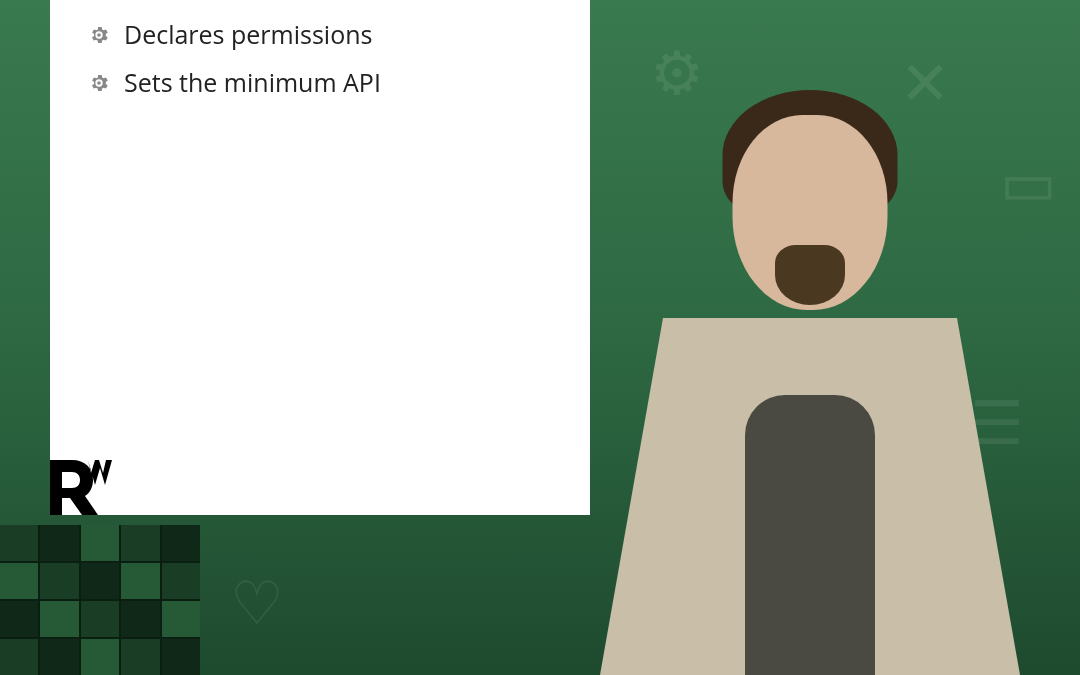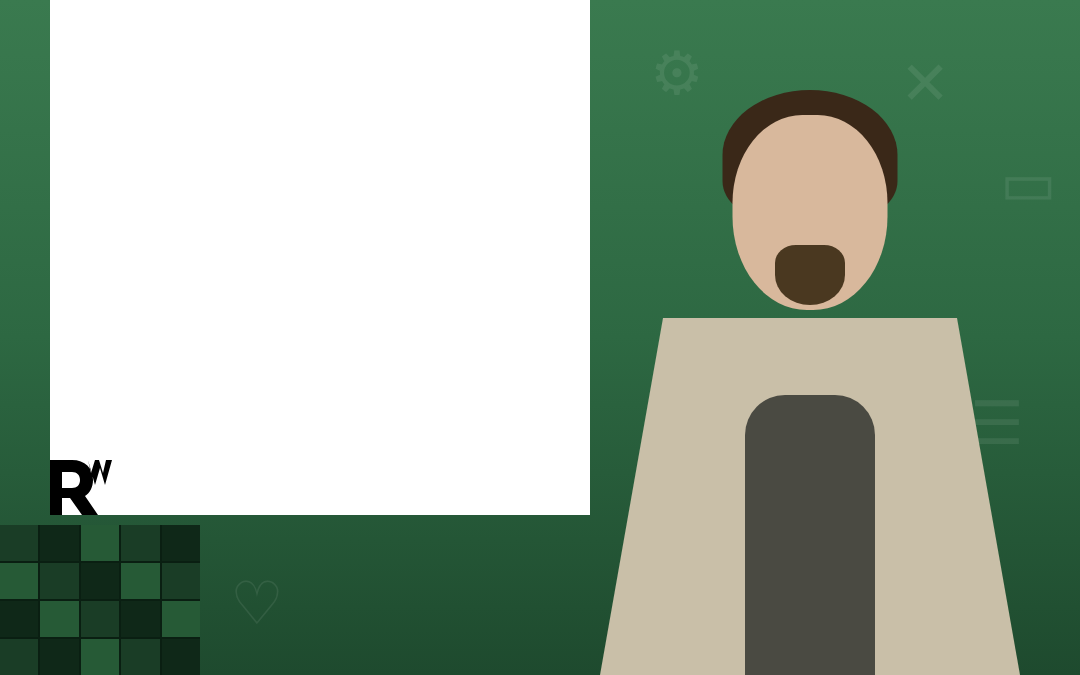--- a/index.html
+++ b/index.html
@@ -208,20 +208,32 @@
     <div class="tile light"></div>
   <div class="tile"></div>
     <div class="tile dark"></div>
     <div class="tile light"></div>
     <div class="tile"></div>
     <div class="tile dark"></div>
 </div>
 
 <div class="slide-card">
   <ul class="bullet-list">
+    <li class="bullet-item">
+      <svg class="bullet-icon" viewBox="0 0 24 24" fill="#888">
+          <path d="M12,8a4,4 0 1,0 0,8a4,4 0 1,0 0,-8M12,10a2,2 0 1,1 0,4a2,2 0 1,1 0,-4M19.4,13l2.1,1.6l-2,3.5l-2.5-1a8,8 0 0,1-1.7,1l-.4,2.6h-4l-.4-2.6a8,8 0 0,1-1.7-1l-2.5,1l-2-3.5L6.6,13a8,8 0 0,1 0-2L4.5,9.4l2-3.5l2.5,1a8,8 0 0,1 1.7-1L11,3.3h4l.4,2.6a8,8 0 0,1 1.7,1l2.5-1l2,3.5L19.4,11a8,8 0 0,1 0,2z"></path>
+        </svg>
+      <span class="bullet-text">Declares permissions</span>
+    </li>
+    <li class="bullet-item">
+      <svg class="bullet-icon" viewBox="0 0 24 24" fill="#888">
+          <path d="M12,8a4,4 0 1,0 0,8a4,4 0 1,0 0,-8M12,10a2,2 0 1,1 0,4a2,2 0 1,1 0,-4M19.4,13l2.1,1.6l-2,3.5l-2.5-1a8,8 0 0,1-1.7,1l-.4,2.6h-4l-.4-2.6a8,8 0 0,1-1.7-1l-2.5,1l-2-3.5L6.6,13a8,8 0 0,1 0-2L4.5,9.4l2-3.5l2.5,1a8,8 0 0,1 1.7-1L11,3.3h4l.4,2.6a8,8 0 0,1 1.7,1l2.5-1l2,3.5L19.4,11a8,8 0 0,1 0,2z"></path>
+        </svg>
+      <span class="bullet-text">Sets the minimum API</span>
+    </li>
   </ul>
   <svg class="rw-logo" viewBox="0 0 62 55" fill="#000">
     <path d="M0,0 L0,55 L12,55 L12,38 L20,38 L32,55 L48,55 L35,36 C40,33 43,27 43,20 C43,8 35,0 22,0 Z M12,12 L22,12 C27,12 30,15 30,20 C30,25 27,28 22,28 L12,28 Z M38,0 L45,25 L50,8 L55,25 L62,0 L56,0 L53,13 L49,0 L45,0 L41,13 L38,0 Z"></path>
   </svg>
 </div>
 
 <div class="presenter">
   <div class="presenter-body"></div>
   <div class="presenter-shirt-inner"></div>
   <div class="presenter-hair"></div>

